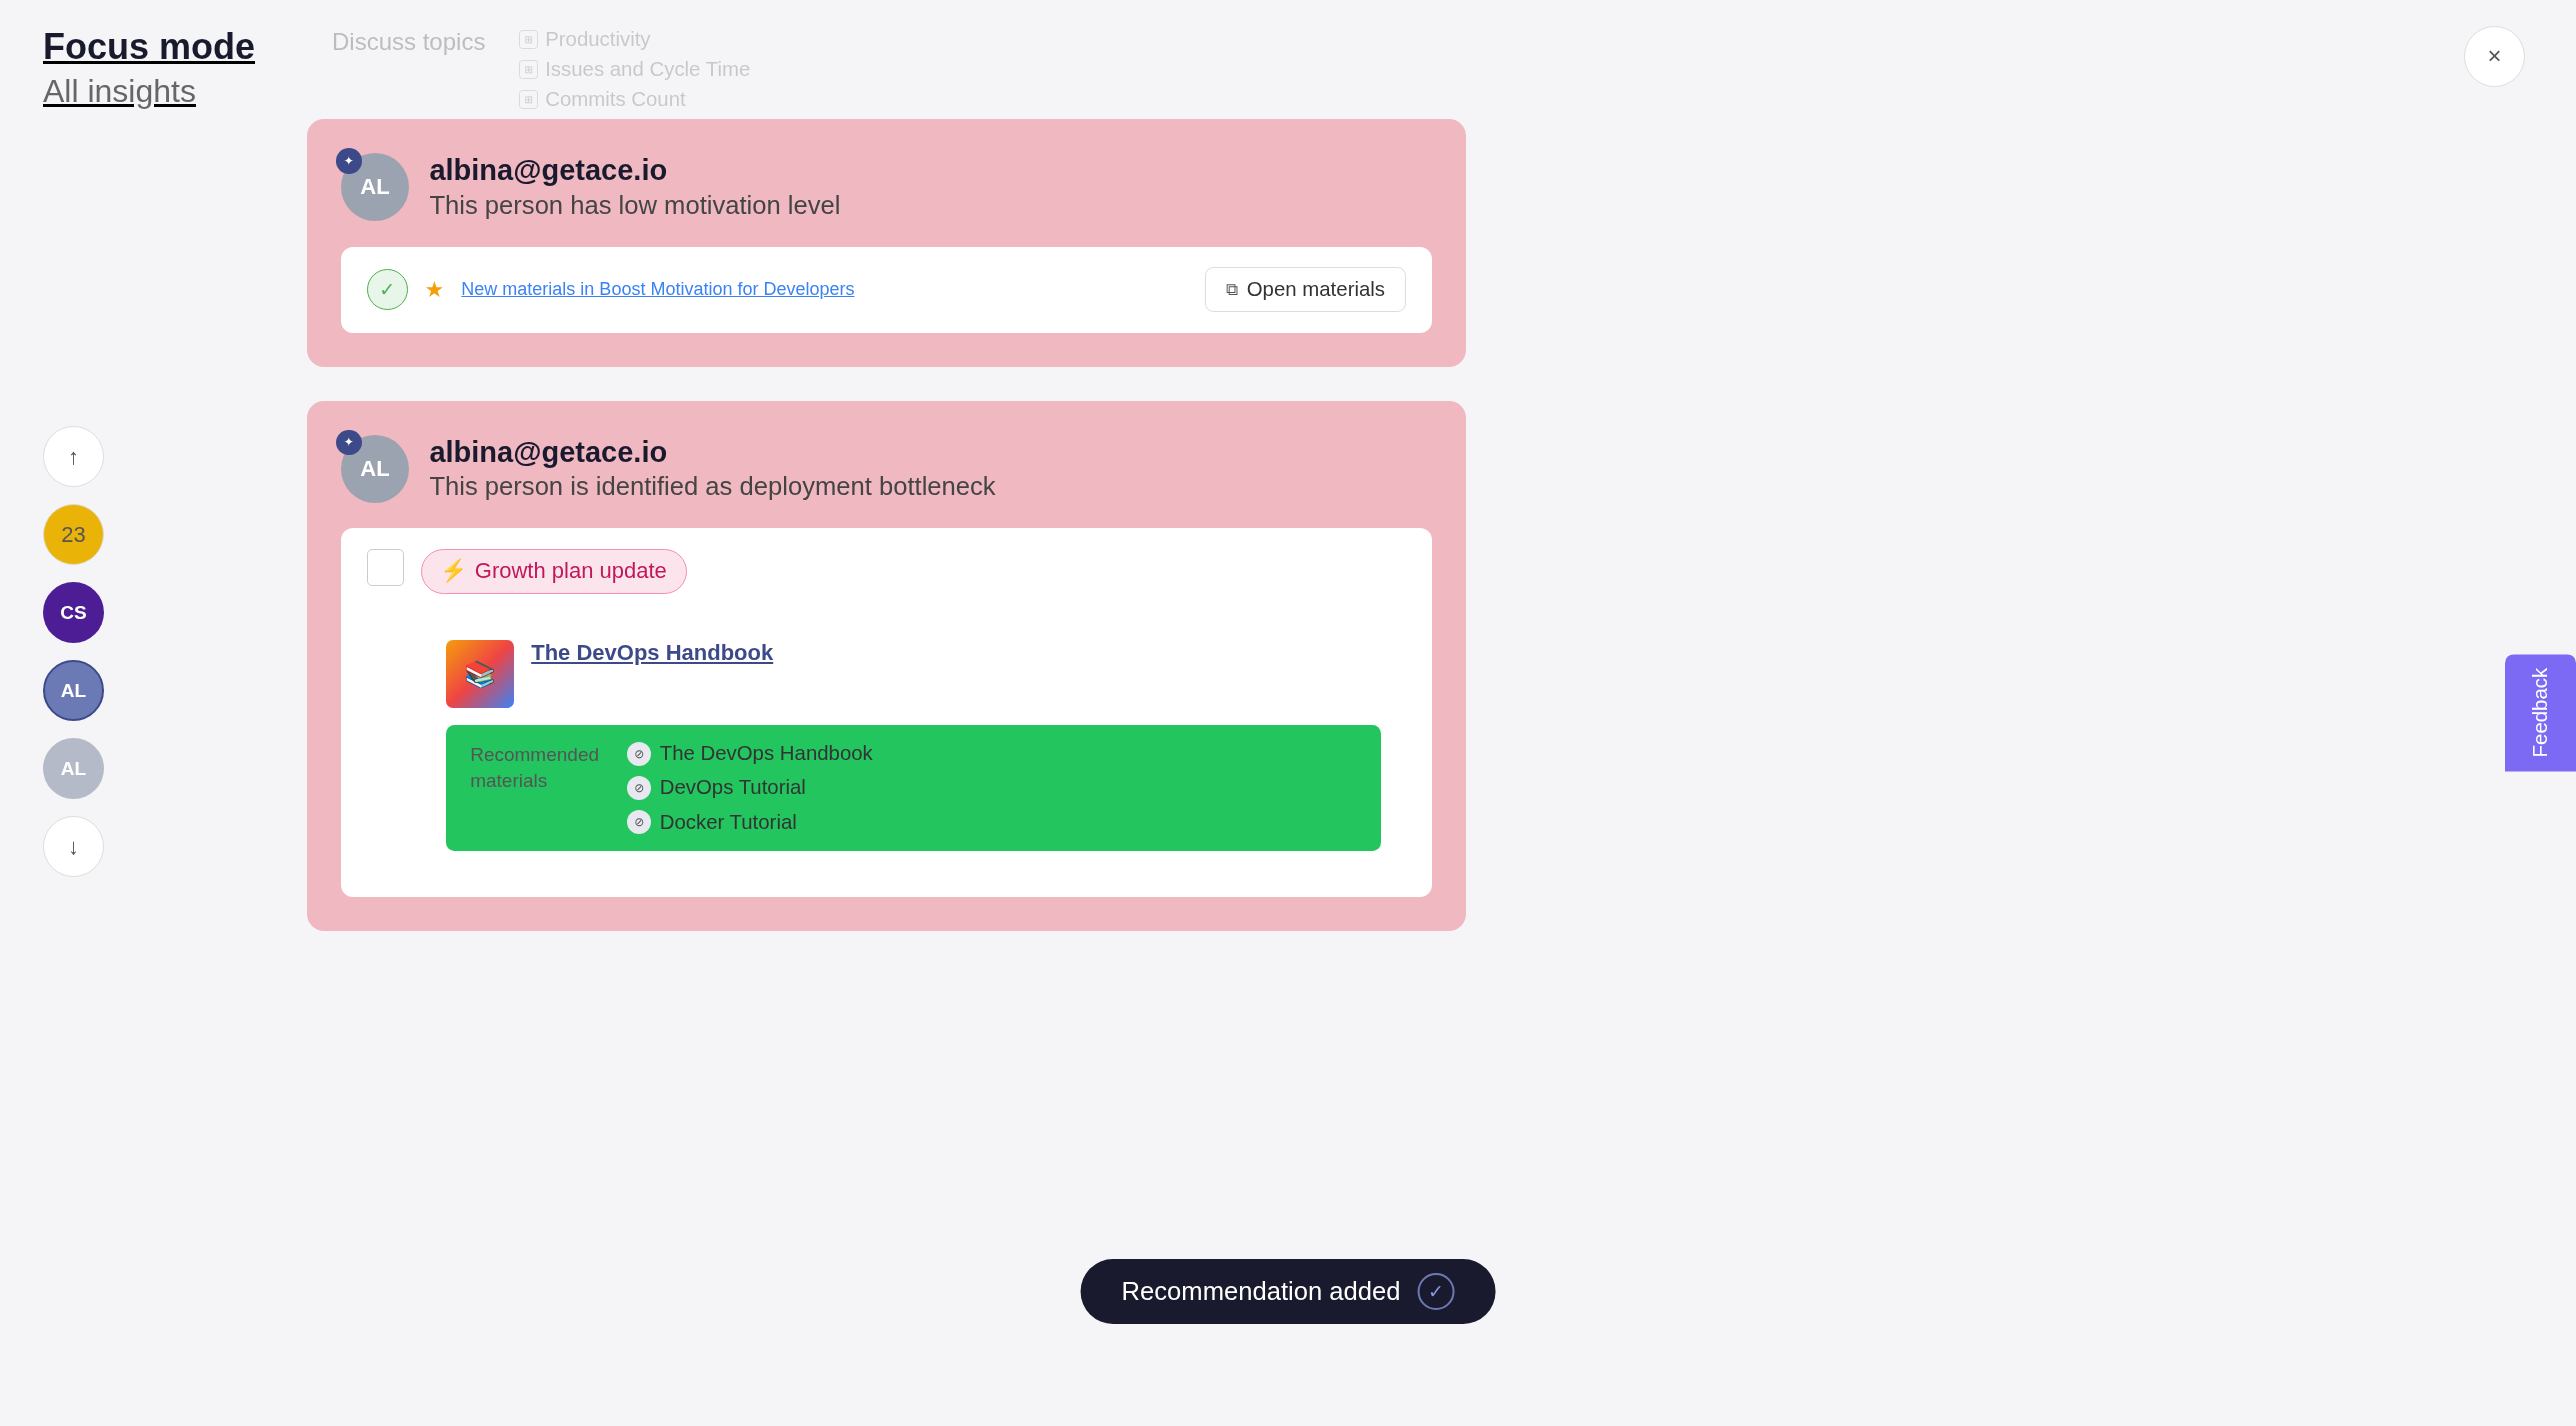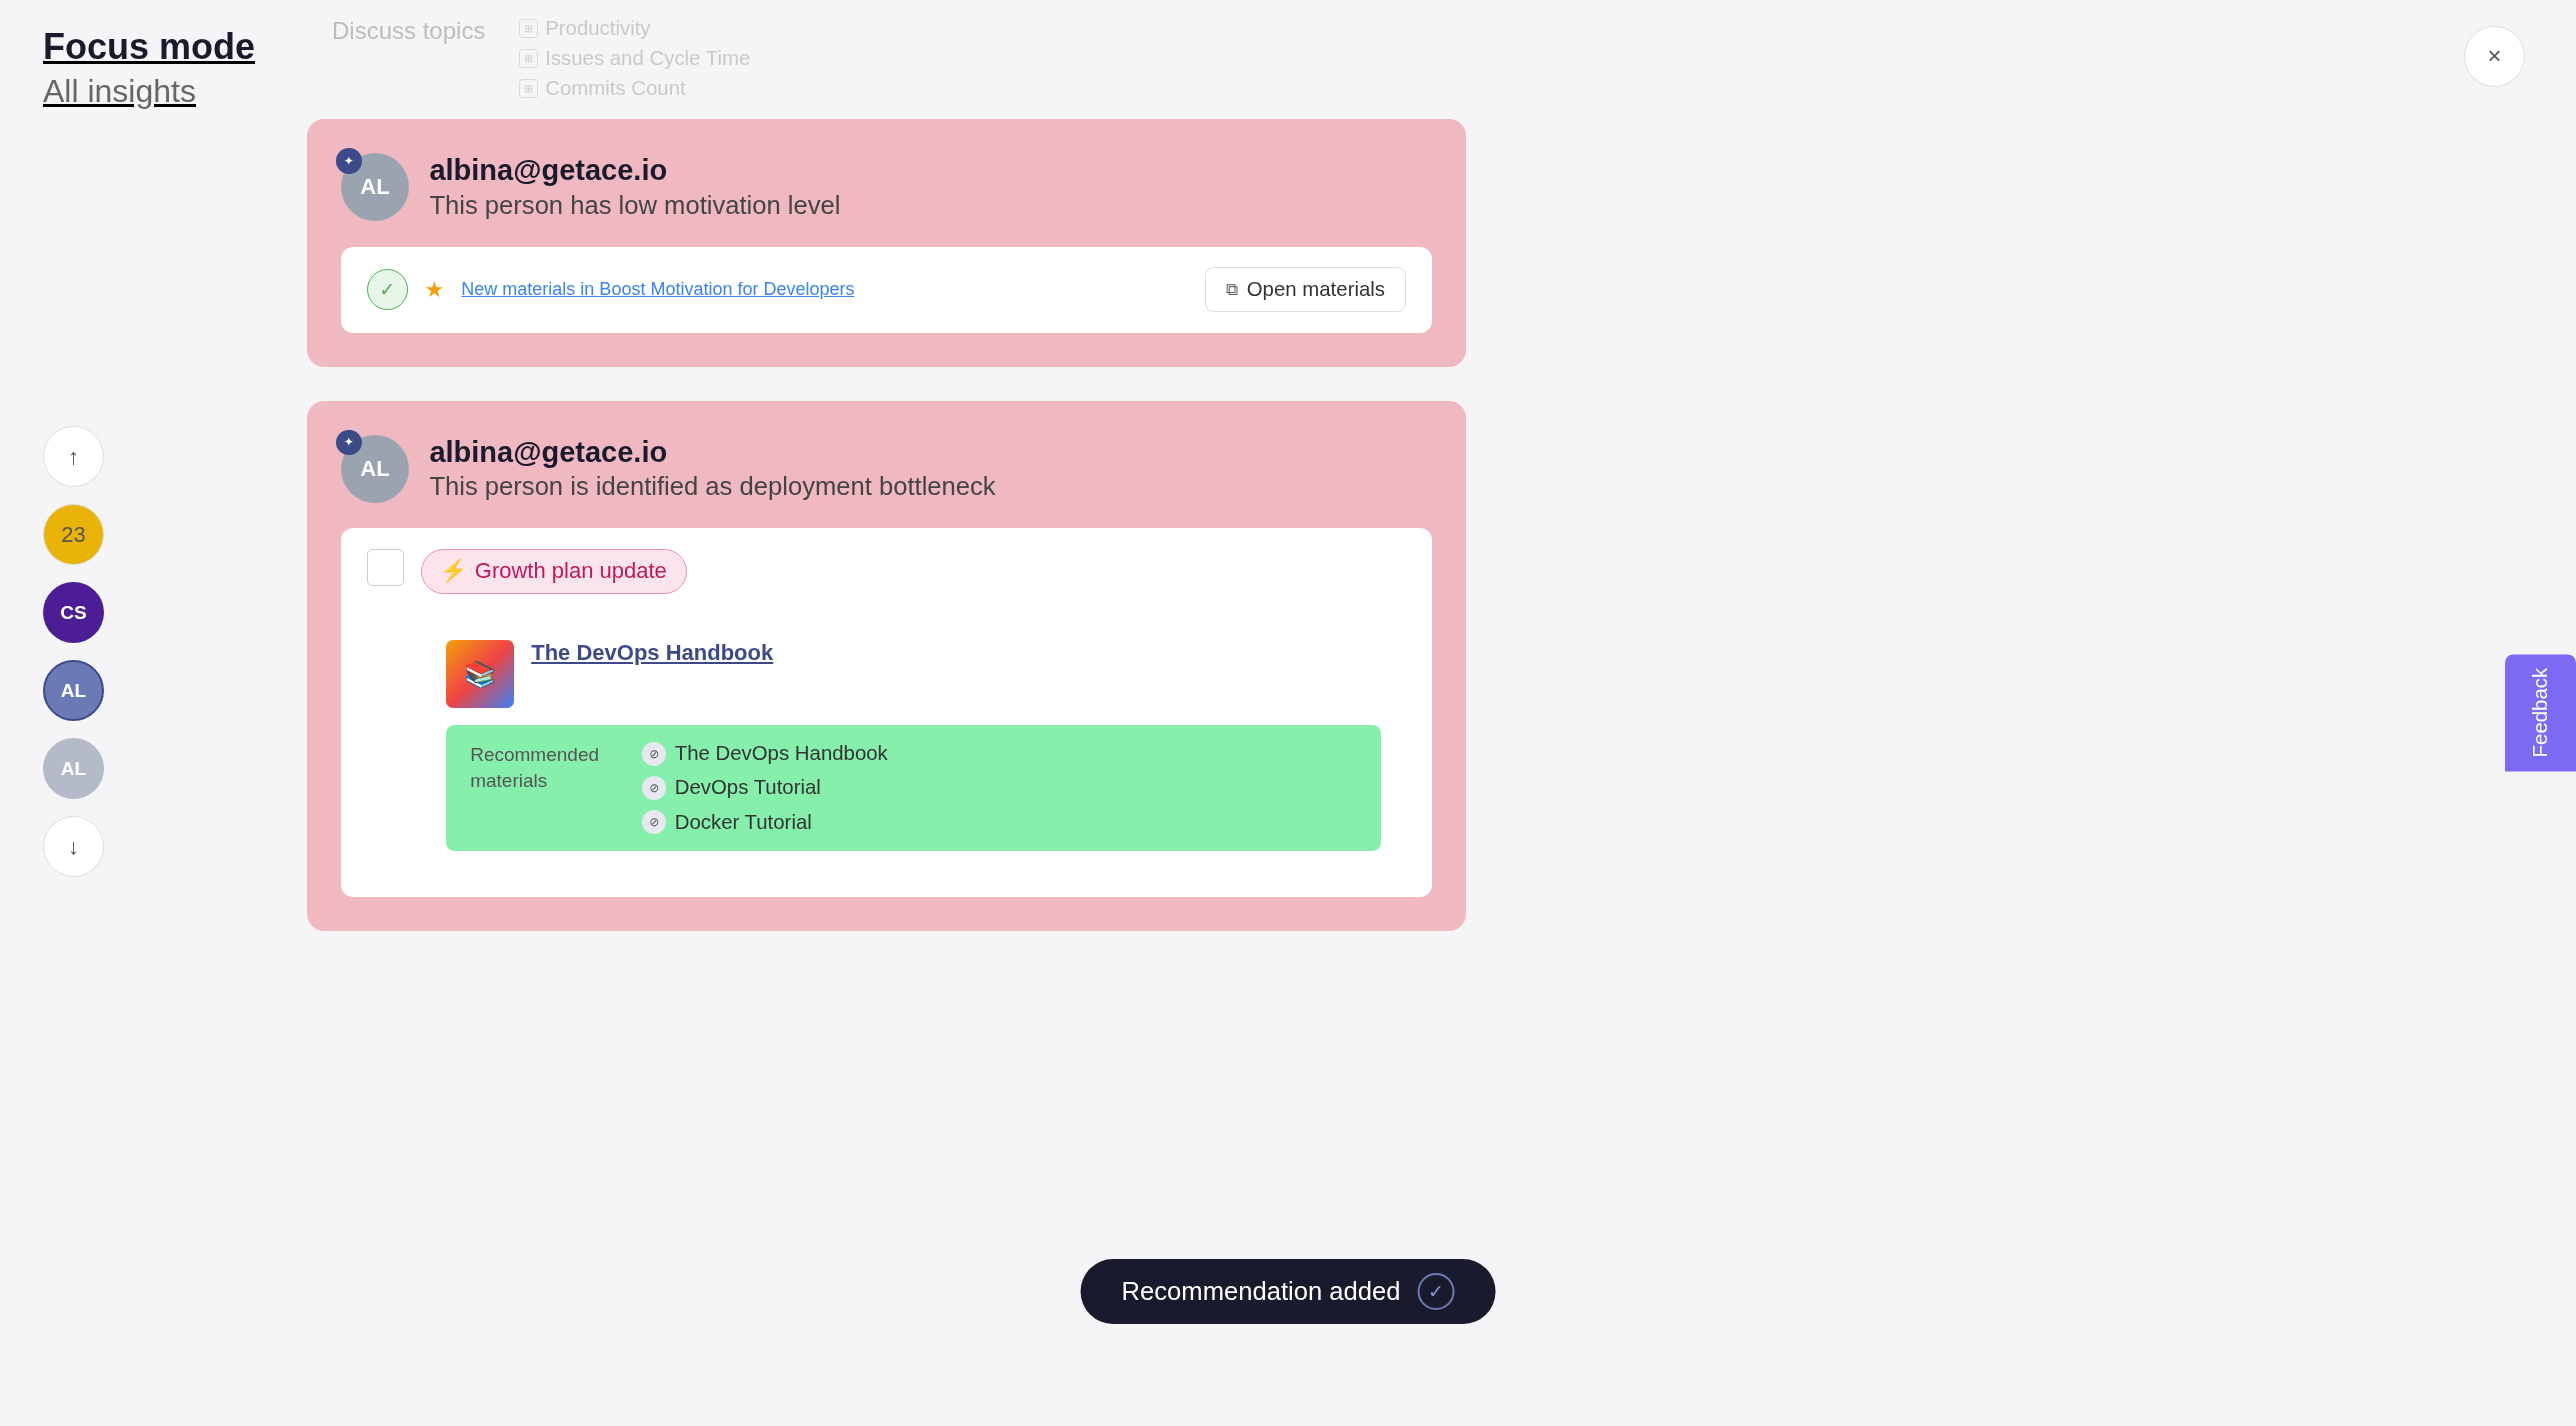--- a/index.html
+++ b/index.html
@@ -8,21 +8,21 @@
       background: #f5f5f7;
       width: 2576px;
       height: 1426px;
       overflow: hidden;
       position: relative;
     }
 
     
     .top-nav {
       position: absolute;
-      top: 17px;
+      top: 28px;
       left: 332px;
       display: flex;
       gap: 34px;
       opacity: 0.35;
     }
     .top-nav-item {
       font-size: 24px;
       color: #555;
       cursor: pointer;
     }
@@ -309,26 +309,26 @@
     }
     .devops-desc {
       font-size: 20.4px;
       color: #444;
       margin-top: 6.8px;
       line-height: 1.5;
     }
 
     
     .rec-materials {
-      background: #86efac;
+      background: #22c55e;
       border-radius: 8.5px;
       padding: 17px 24px;
       margin-top: 13.6px;
       display: flex;
-      gap: 36px;
+      gap: 21px;
     }
     .rec-label {
       font-size: 19px;
       color: #555;
       font-weight: 500;
       min-width: 136px;
       line-height: 1.4;
     }
     .rec-list {
       display: flex;

